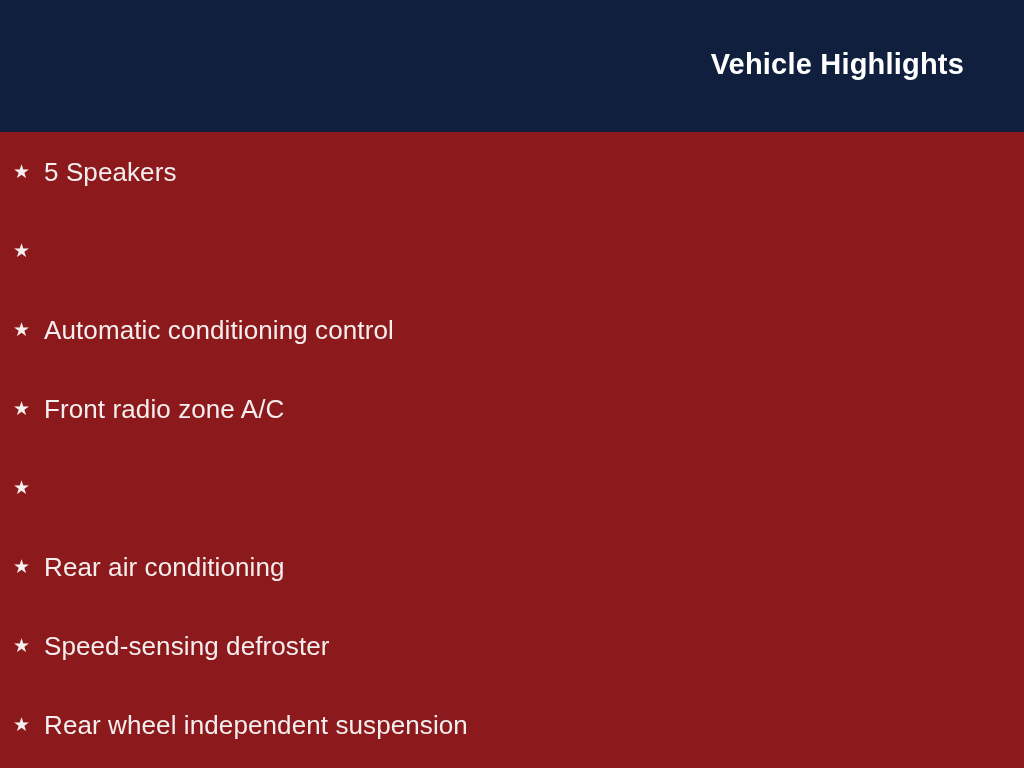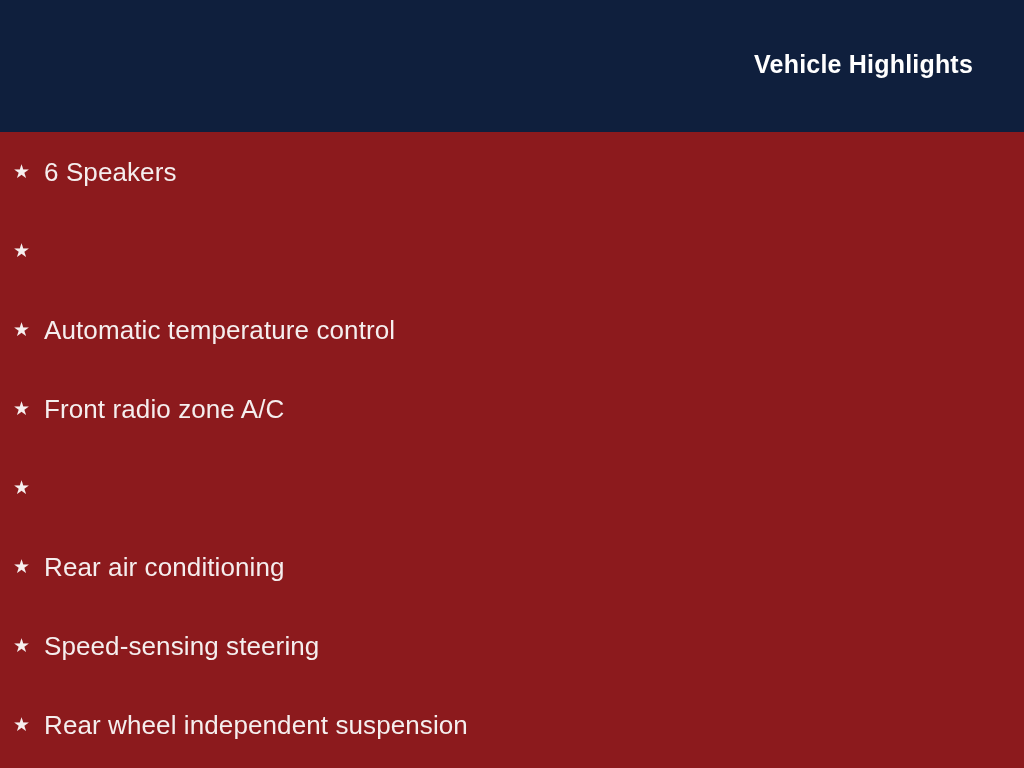--- a/index.html
+++ b/index.html
@@ -24,25 +24,25 @@
     position: absolute;
     top: 0;
     left: 0;
     width: 1024px;
     height: 132px;
     background: #0f1f3d;
     box-sizing: border-box;
   }
   .header-title {
     position: absolute;
-    right: 51px;
+    right: 60px;
     top: 47px;
     margin: 0;
     font-family: "Liberation Sans", sans-serif;
-    font-size: 25px;
+    font-size: 29px;
     font-weight: bold;
     color: #ffffff;
     letter-spacing: 0.2px;
     line-height: 34px;
     white-space: nowrap;
     text-align: left;
   }
   .body-area {
     position: absolute;
     top: 132px;
@@ -94,49 +94,49 @@
 
   <div class="header-bar">
     <h1 class="header-title">Vehicle Highlights</h1>
   </div>
 
   <div class="body-area">
     <ul class="feature-list">
 
       <li class="feature-item">
         <span class="bullet-star">★</span>
-        <span class="feature-text">6 Speakers</span>
+        <span class="feature-text">5 Speakers</span>
       </li>
 
       <li class="feature-item">
         <span class="bullet-star">★</span>
       </li>
 
       <li class="feature-item">
         <span class="bullet-star">★</span>
-        <span class="feature-text">Automatic temperature control</span>
+        <span class="feature-text">Automatic conditioning control</span>
       </li>
 
       <li class="feature-item">
         <span class="bullet-star">★</span>
         <span class="feature-text">Front radio zone A/C</span>
       </li>
 
       <li class="feature-item">
         <span class="bullet-star">★</span>
       </li>
 
       <li class="feature-item">
         <span class="bullet-star">★</span>
         <span class="feature-text">Rear air conditioning</span>
       </li>
 
       <li class="feature-item">
         <span class="bullet-star">★</span>
-        <span class="feature-text">Speed-sensing steering</span>
+        <span class="feature-text">Speed-sensing defroster</span>
       </li>
 
       <li class="feature-item">
         <span class="bullet-star">★</span>
         <span class="feature-text">Rear wheel independent suspension</span>
       </li>
 
     </ul>
   </div>
 

